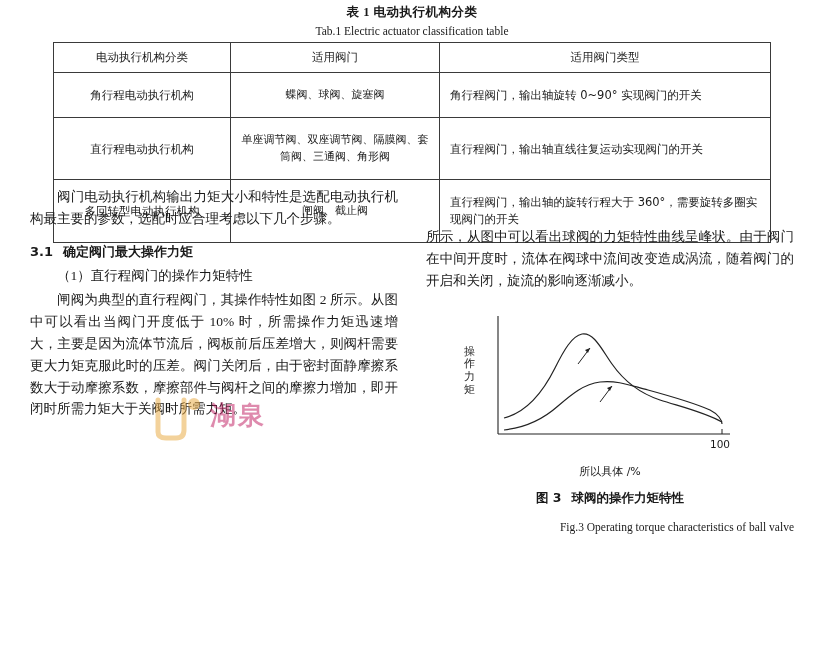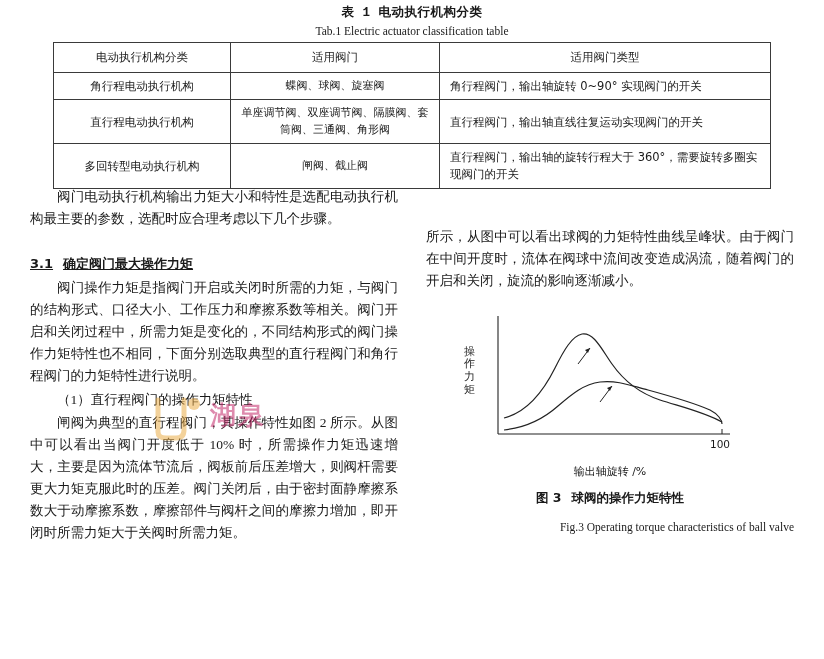--- a/index.html
+++ b/index.html
@@ -25,42 +25,42 @@
   .table-block {
     position: absolute;
     left: 0;
     top: 0;
     width: 824px;
   }
   .tbl-title {
     text-align: center;
     font-size: 12.5px;
     font-weight: bold;
-    font-family: Liberation Mono, monospace;
+    font-family: Liberation Serif, serif;
     letter-spacing: 0.5px;
     margin-top: 4px;
   }
   .tbl-title-en {
     text-align: center;
     font-size: 11.5px;
     font-family: "Liberation Serif", serif;
     margin-top: 4px;
     margin-bottom: 5px;
   }
   table.actuator {
     border-collapse: collapse;
     width: 690px;
     margin: 0 auto;
     table-layout: fixed;
   }
   table.actuator td {
     border: 1px solid #3a3a3a;
     font-size: 11.5px;
     font-family: "DejaVu Sans", sans-serif;
-    padding: 5px 6px;
+    padding: 14px 6px;
     line-height: 1.45;
     vertical-align: middle;
     text-align: center;
   }
   table.actuator tr.head td {
     text-align: center;
     padding: 6px 4px;
   }
   table.actuator td.c1 { width: 168px; }
   table.actuator td.c2 { width: 200px; }
@@ -84,23 +84,22 @@
     font-weight: bold;
     font-family: "DejaVu Sans", sans-serif;
     margin: 0 0 10px 0;
     line-height: 1.5;
   }
   h3.sec .num { margin-right: 14px; }
   h4.subsec {
     font-size: 13px;
     font-weight: bold;
     font-family: "DejaVu Sans", sans-serif;
-    margin: 24px 0 4px 0;
+    margin: 12px 0 4px 0;
     line-height: 1.5;
-    text-decoration: underline;
   }
   h4.subsec .num { margin-right: 10px; }
   p.para {
     margin: 0 0 2px 0;
     text-align: justify;
     text-justify: inter-ideograph;
     text-indent: 2em;
   }
   p.para.noindent { text-indent: 0; }
 
@@ -207,21 +206,20 @@
       </tr>
     </tbody>
       </table>
   </div>
 
   <div class="col col-left">
     <p class="para">阀门电动执行机构输出力矩大小和特性是选配电动执行机构最主要的参数，选配时应合理考虑以下几个步骤。</p>
     <h4 class="subsec">
       <span class="num">3.1</span><span>确定阀门最大操作力矩</span>
     </h4>
-    <p class="para">阀门操作力矩是指阀门开启或关闭时所需的力矩，与阀门的结构形式、口径大小、工作压力和摩擦系数等相关。阀门开启和关闭过程中，所需力矩是变化的，不同结构形式的阀门操作力矩特性也不相同，下面分别选取典型的直行程阀门和角行程阀门的力矩特性进行说明。</p>
     <p class="para">（1）直行程阀门的操作力矩特性</p>
     <p class="para">闸阀为典型的直行程阀门，其操作特性如图 2 所示。从图中可以看出当阀门开度低于 10% 时，所需操作力矩迅速增大，主要是因为流体节流后，阀板前后压差增大，则阀杆需要更大力矩克服此时的压差。阀门关闭后，由于密封面静摩擦系数大于动摩擦系数，摩擦部件与阀杆之间的摩擦力增加，即开闭时所需力矩大于关阀时所需力矩。</p>
   </div>
 
   <div class="col col-right">
     <p class="para noindent">所示，从图中可以看出球阀的力矩特性曲线呈峰状。由于阀门在中间开度时，流体在阀球中流间改变造成涡流，随着阀门的开启和关闭，旋流的影响逐渐减小。</p>
 
     <div class="figure">
       <div class="fig-canvas">
         <div class="fig-ylabel">操作力矩</div>
@@ -236,21 +234,21 @@
 
           <line x1="118" y1="58" x2="130" y2="42" stroke="#222" stroke-width="1"></line>
           <polygon points="130,42 125,44 128,47" fill="#222"></polygon>
           <line x1="140" y1="96" x2="152" y2="80" stroke="#222" stroke-width="1"></line>
           <polygon points="152,80 147,82 150,85" fill="#222"></polygon>
 
           <line x1="262" y1="128" x2="262" y2="123" stroke="#222" stroke-width="1"></line>
         </svg>
         <div class="tick-label" style="left:250px; top:130px;">100</div>
       </div>
-      <div class="fig-xlabel">输出轴旋转 /%</div>
+      <div class="fig-xlabel">所以具体 /%</div>
       <div class="fig-caption">
         <span class="num">图 3</span><span>球阀的操作力矩特性</span>
       </div>
       <div class="fig-caption-en">Fig.3  Operating torque characteristics of ball valve</div>
     </div>
 
   </div>
 
   <div class="watermark">
     <svg width="55" height="50" viewBox="0 0 55 50">

